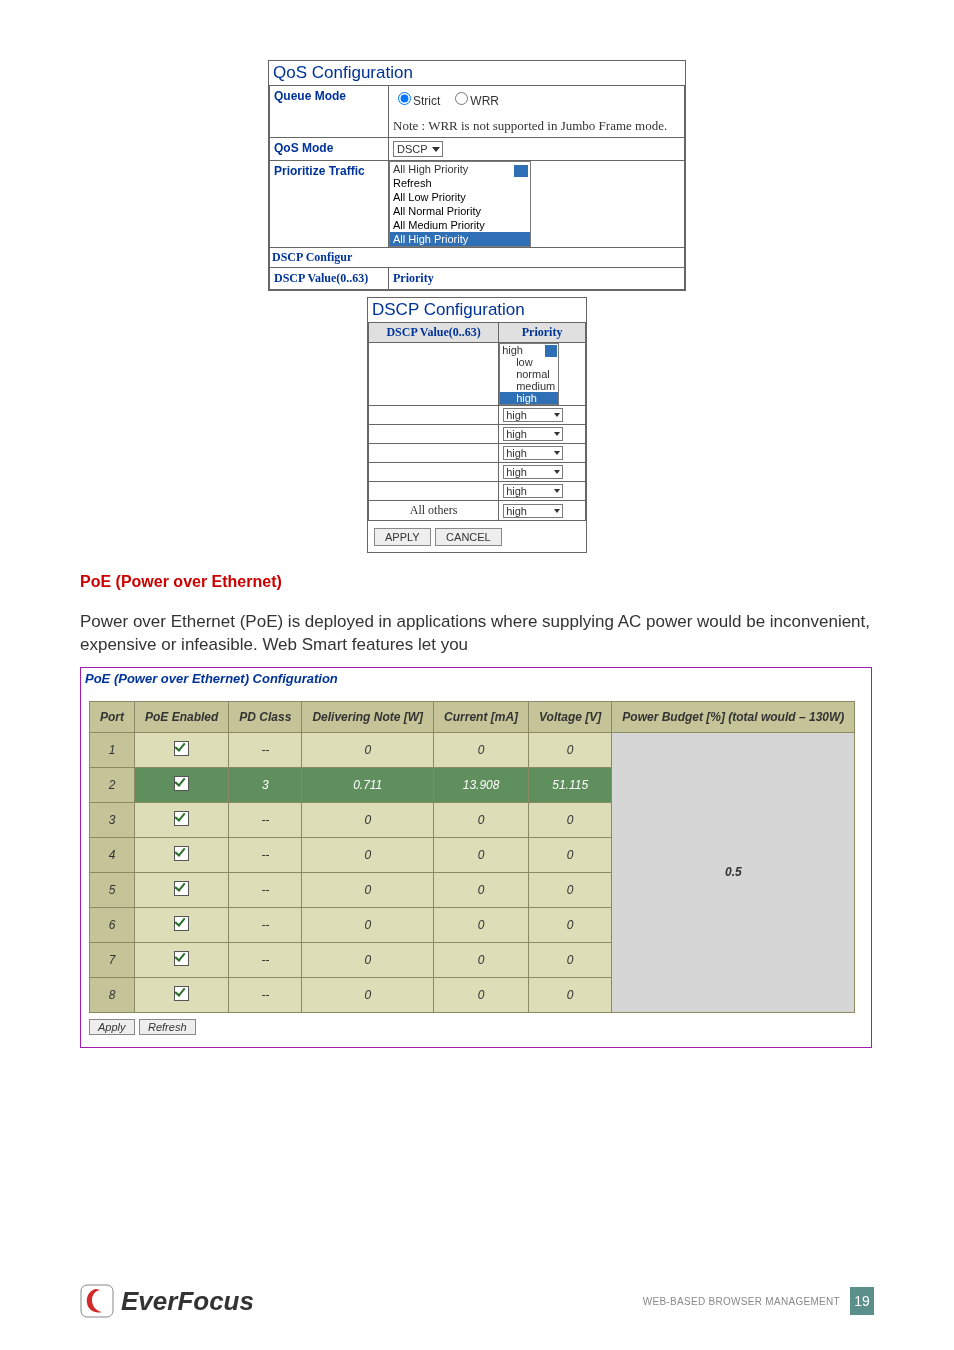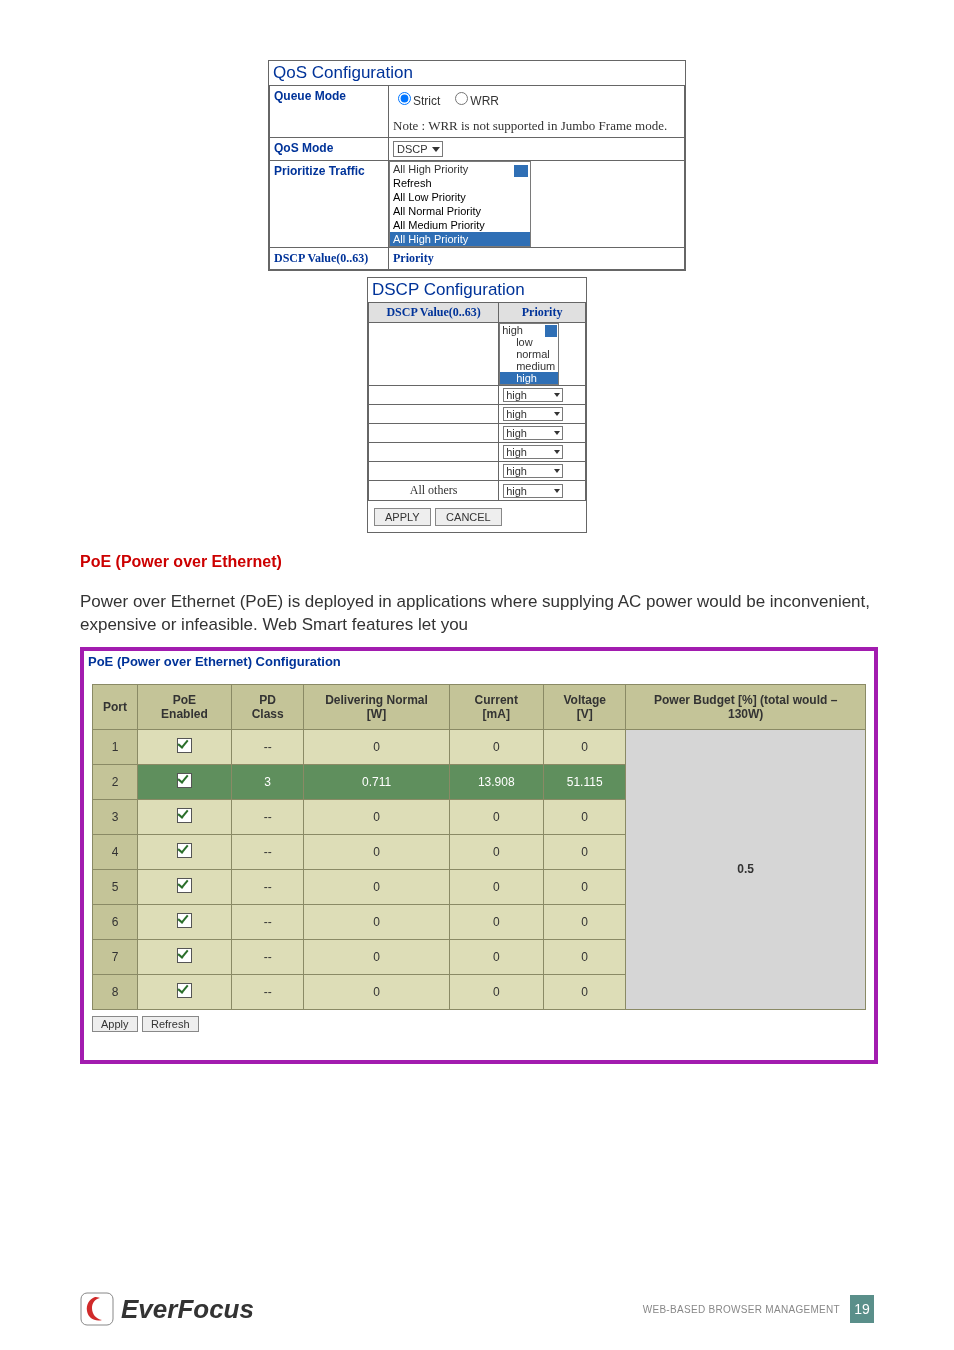--- a/index.html
+++ b/index.html
@@ -189,23 +189,24 @@
   }
   p.body-text {
     font-size: 17px;
     line-height: 1.35;
     color: #333;
     margin: 0 0 10px 0;
   }
 
   
   .poe-wrap {
-    border: 4px solid #a21caf;
-    padding-bottom: 24px;
+    border: 1px solid #a21caf;
+    padding-bottom: 8px;
     width: 790px;
+    font-style: italic;
   }
   .poe-title {
     color: #003399;
     font-weight: bold;
     font-size: 13px;
     padding: 3px 4px;
   }
   table.poe {
     border-collapse: collapse;
     margin: 12px 8px 4px 8px;
@@ -254,21 +255,21 @@
     font-size:11px;
     cursor:pointer;
     display:inline-block;
   }
 
   
   .footer {
     position: absolute;
     left: 80px;
     right: 80px;
-    bottom: 24px;
+    bottom: 32px;
     display: flex;
     justify-content: space-between;
     gap: 27px;
   }
   .ef-logo {
     display: flex;
     align-items: center;
     gap: 4px;
     font-weight: bold;
     font-style: italic;
@@ -334,20 +335,25 @@
             <div class="sel-top">All High Priority</div>
             <div class="opt">Refresh</div>
             <div class="opt">All Low Priority</div>
             <div class="opt">All Normal Priority</div>
             <div class="opt">All Medium Priority</div>
             <div class="opt hl">All High Priority</div>
           </div>
         </td>
       </tr>
       <tr class="dscp-row">
+        <th colspan="2" style="padding:0">
+          <span style="background:#fff;color:#003399;font-weight:bold;padding:2px 2px;display:inline-block">DSCP Configur</span>
+        </th>
+      </tr>
+      <tr class="dscp-row">
         <th>DSCP Value(0..63)</th>
         <th style="width:auto">Priority</th>
       </tr>
     </tbody>
       </table>
   </div>
 
   <div class="panel dscp-panel">
     <div class="panel-title">DSCP Configuration</div>
     <table class="dscp-tbl">
@@ -404,21 +410,21 @@
   <p class="body-text">Power over Ethernet (PoE) is deployed in applications where supplying AC power would be inconvenient, expensive or infeasible. Web Smart features let you</p>
 
   <div class="poe-wrap">
     <div class="poe-title">PoE (Power over Ethernet) Configuration</div>
     <table class="poe">
       <thead>
         <tr>
           <th>Port</th>
           <th>PoE Enabled</th>
           <th>PD Class</th>
-          <th>Delivering Normal [W]</th>
+          <th>Delivering Note [W]</th>
           <th>Current [mA]</th>
           <th>Voltage [V]</th>
           <th>Power Budget [%] (total would – 130W)</th>
         </tr>
       </thead>
       <tbody id="poe-body">
           <tr>
             <td class="portcol">1</td>
             <td><span class="checkbox-box"></span></td>
             <td>--</td>

